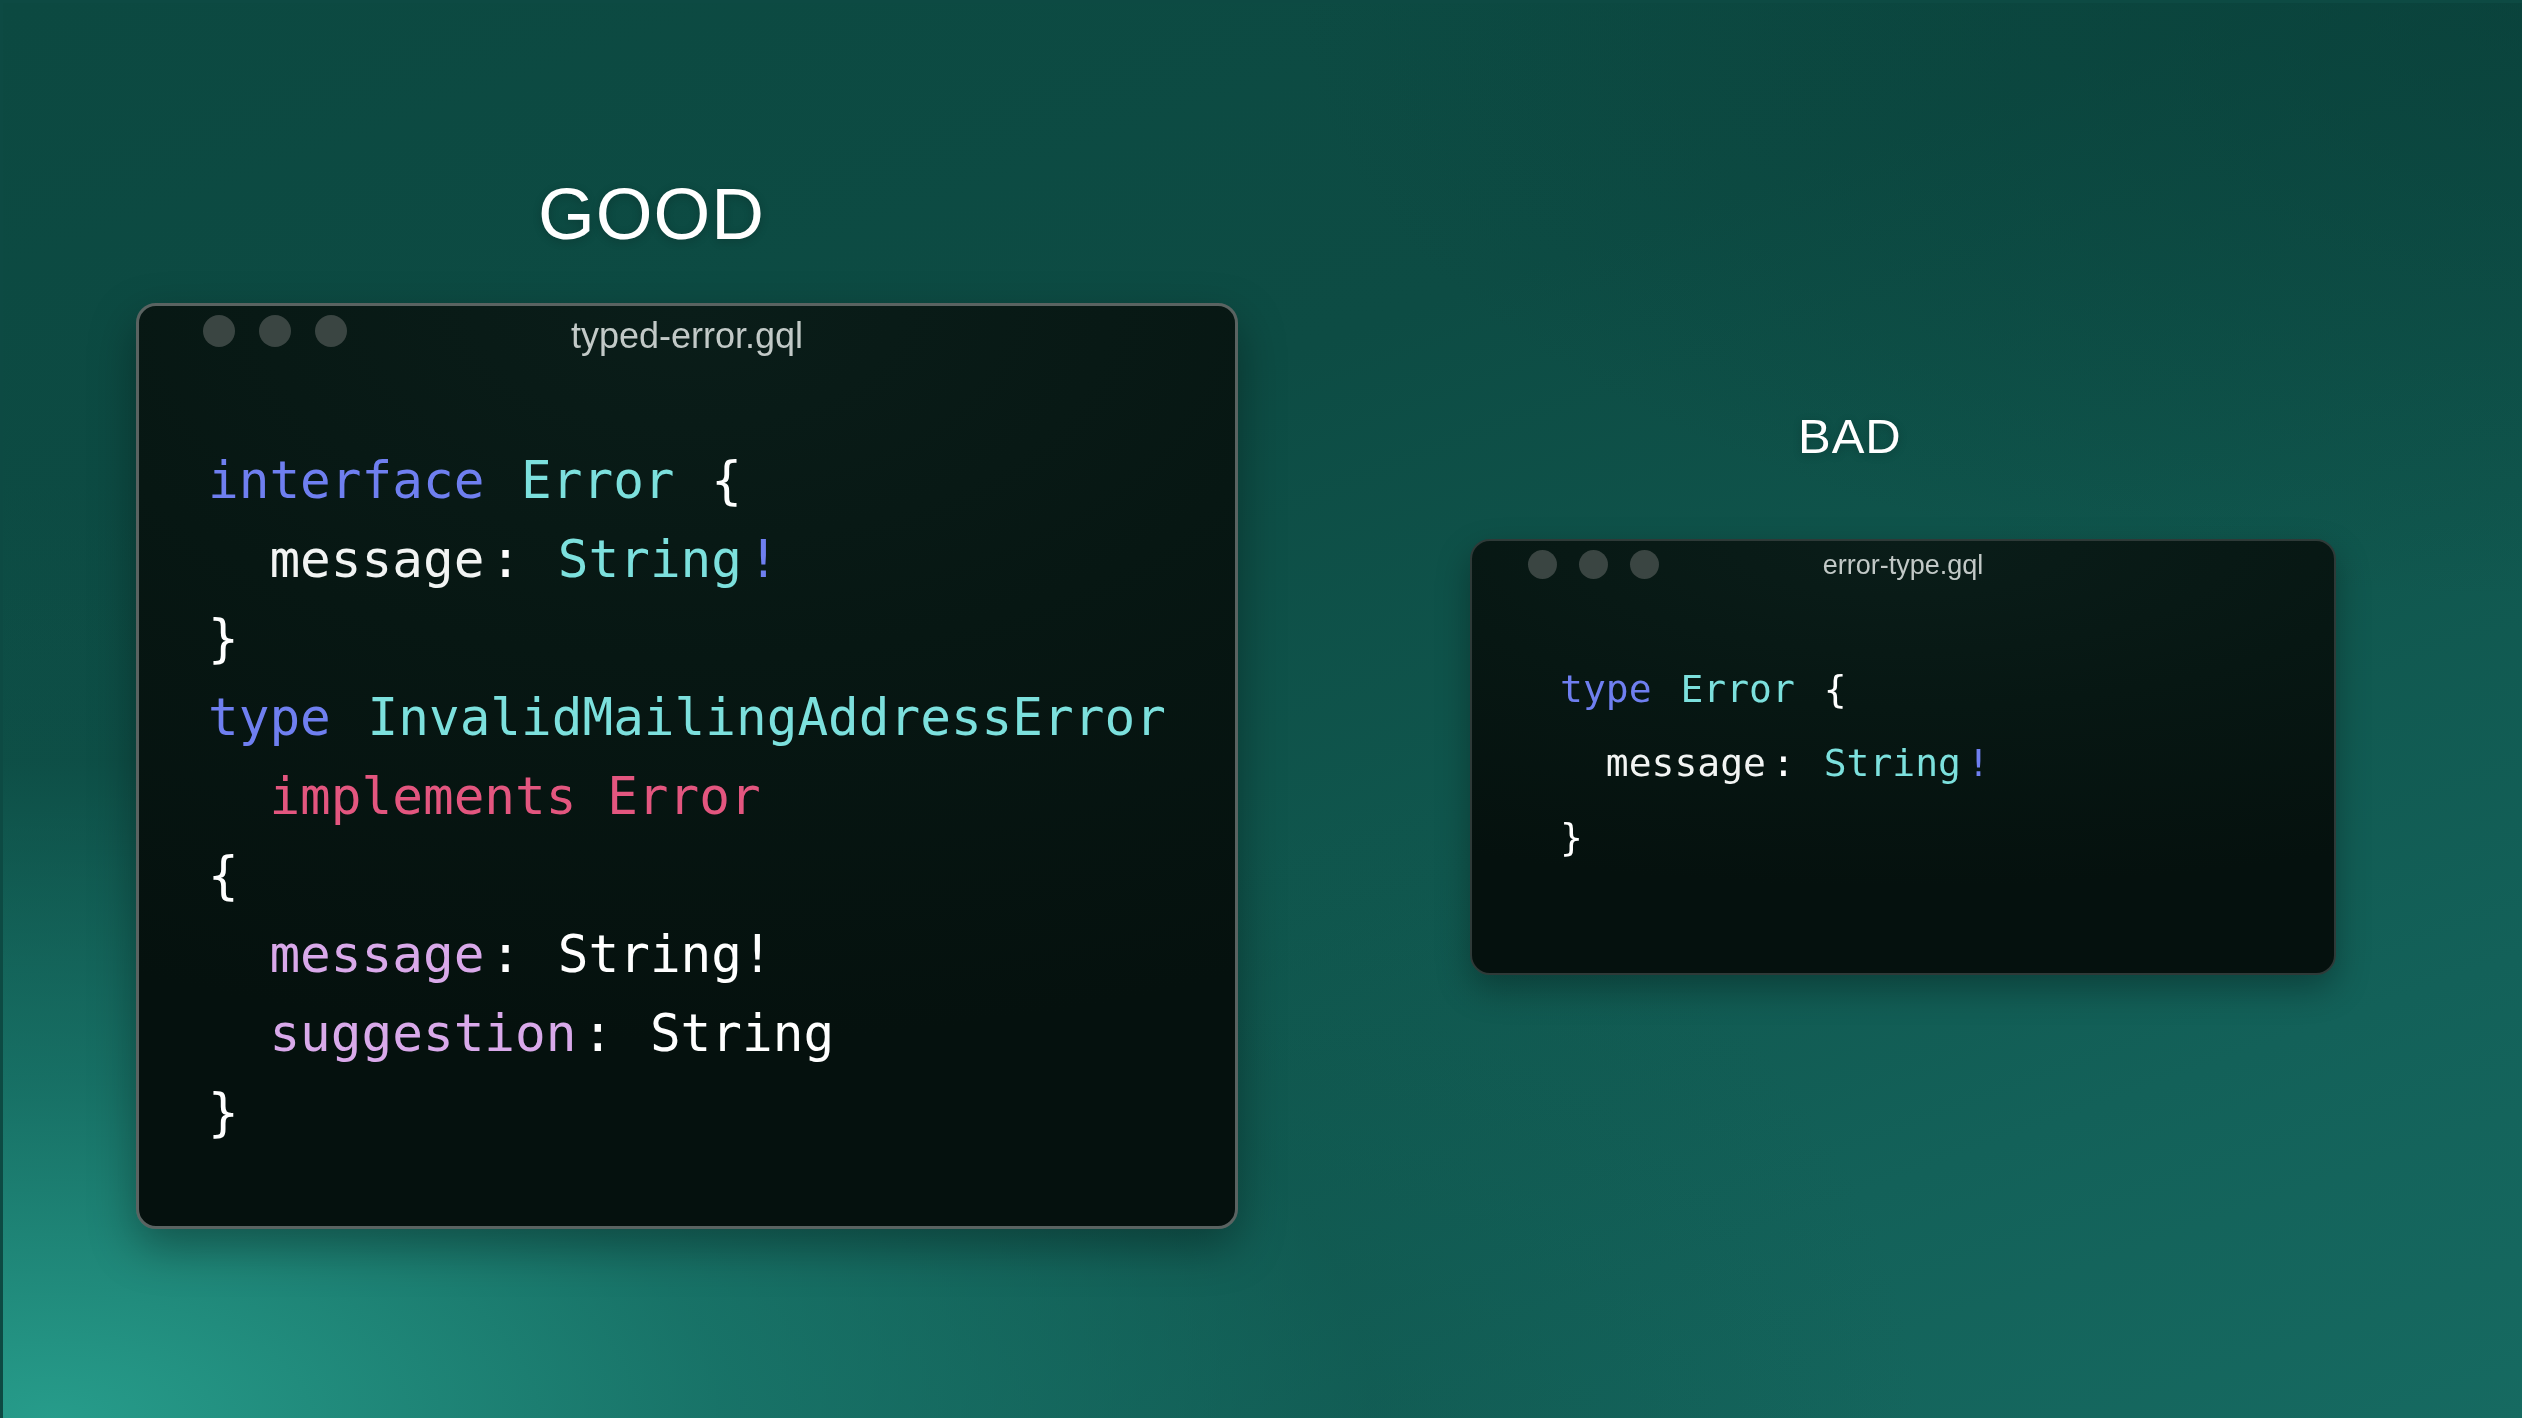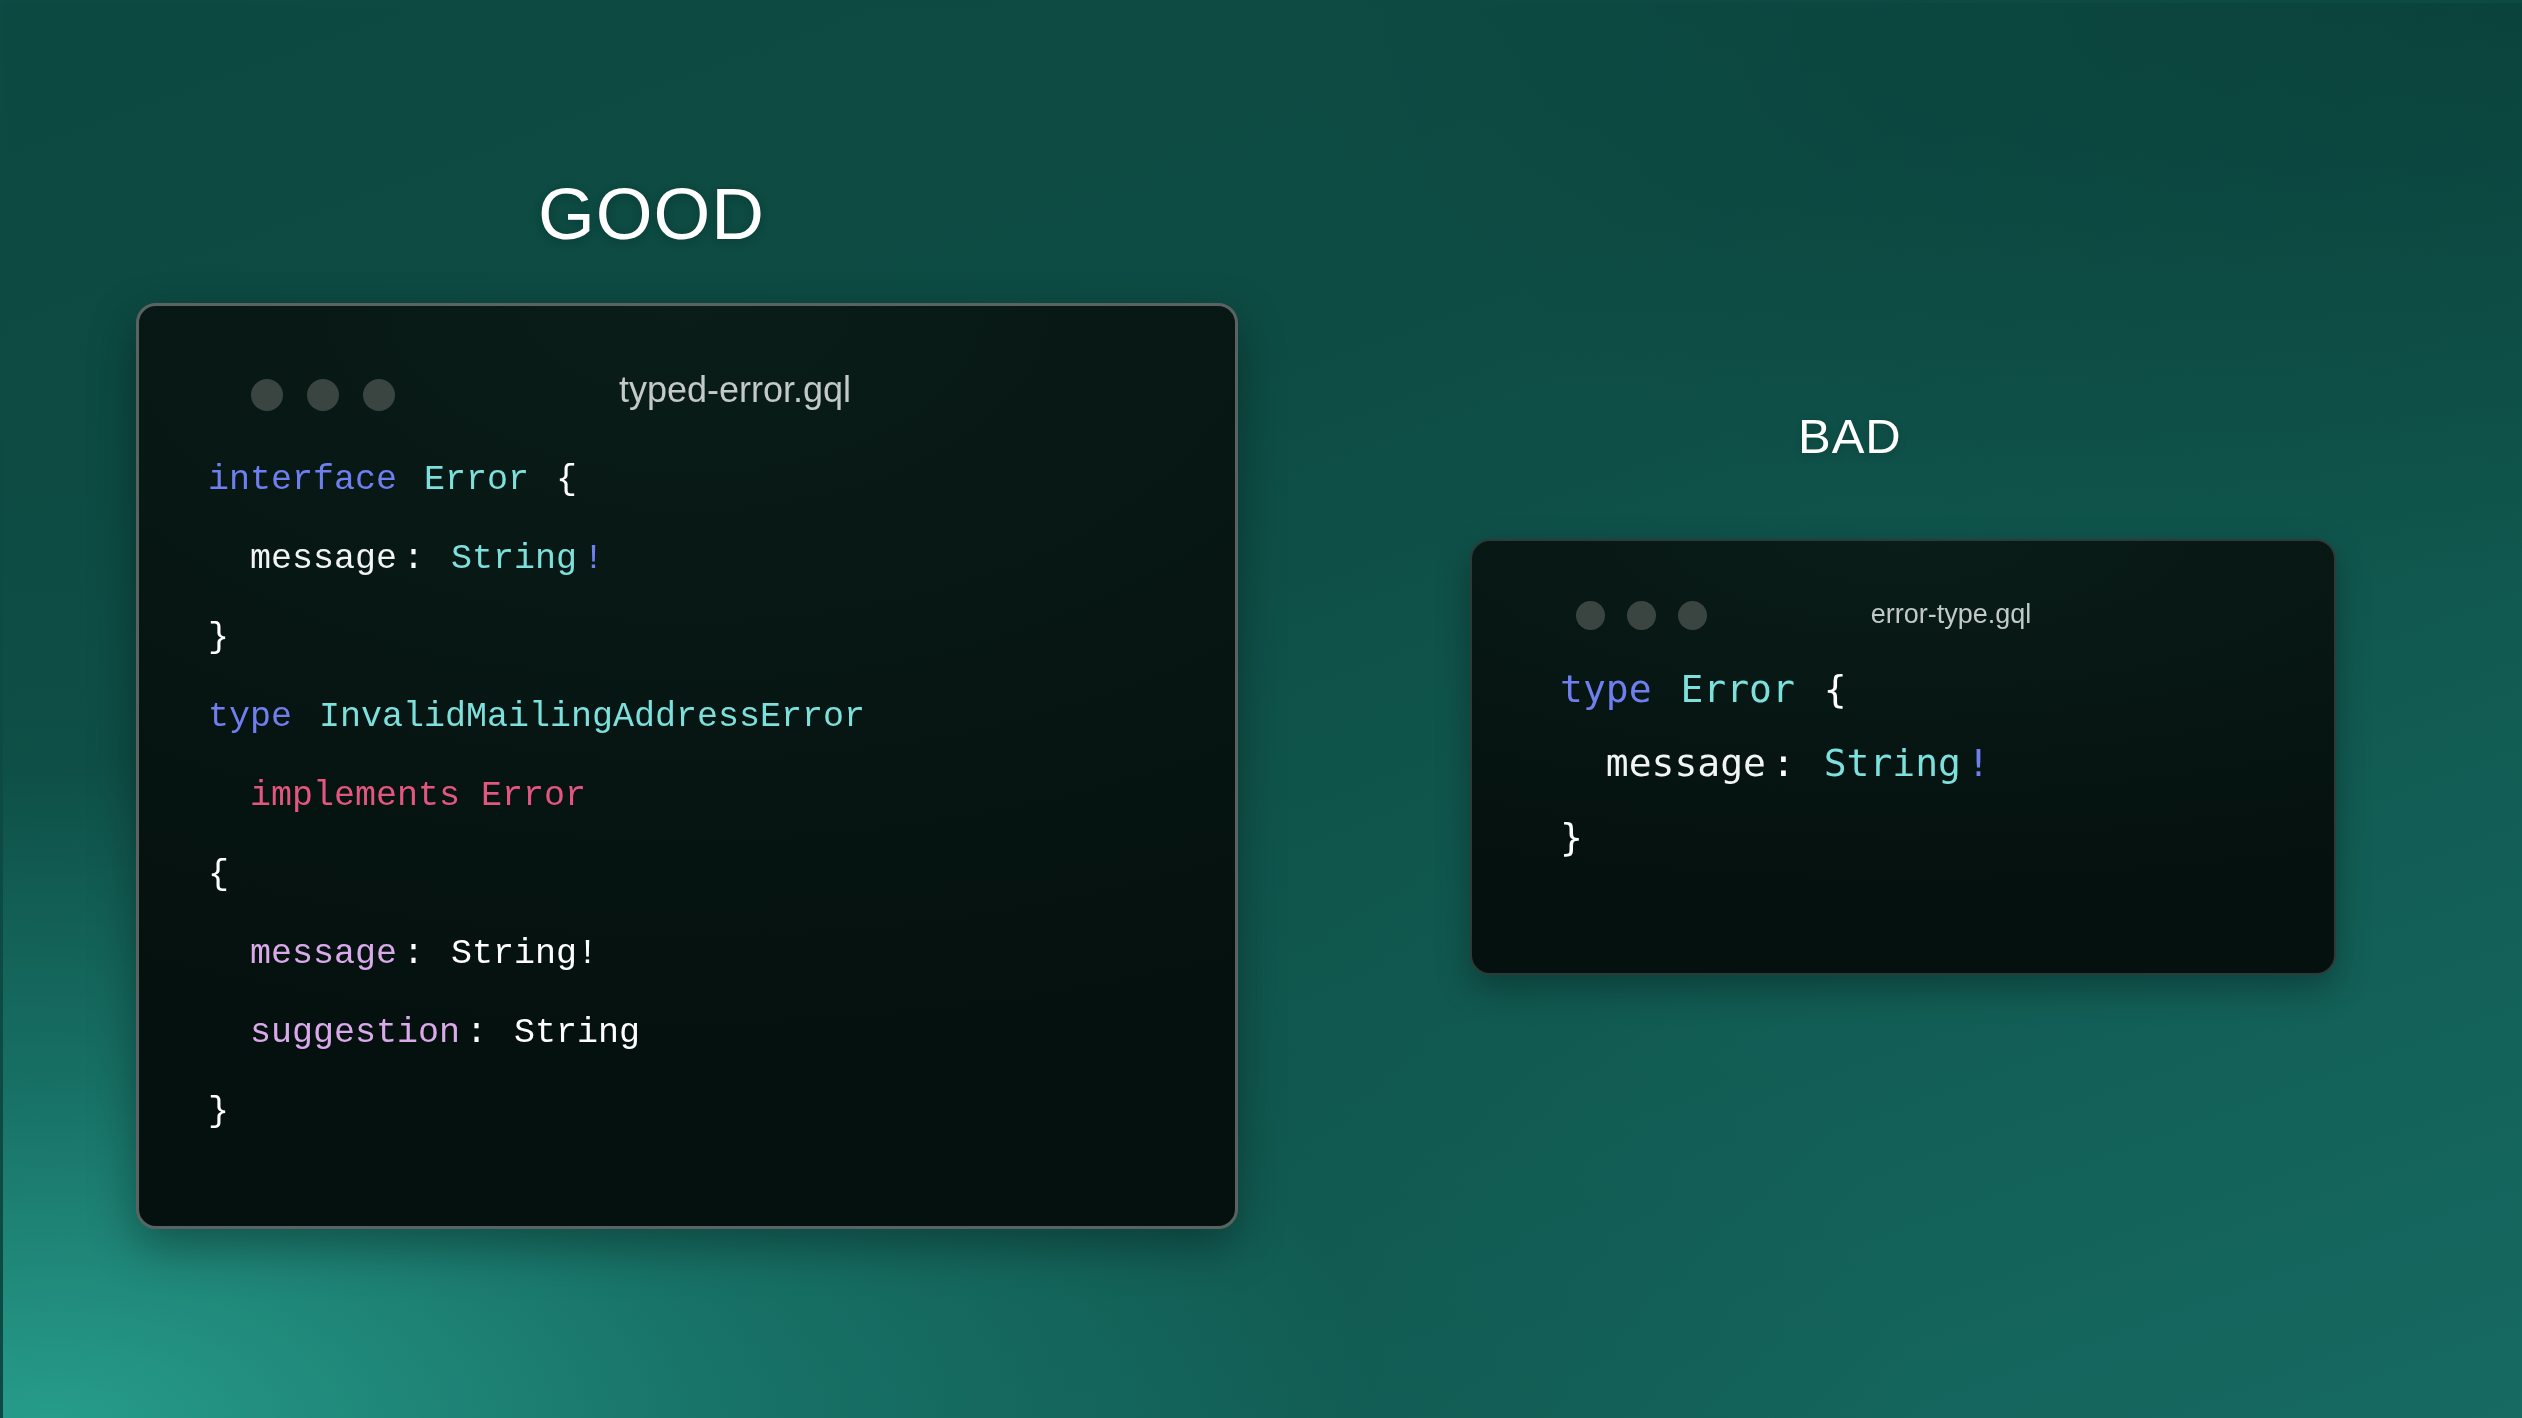--- a/index.html
+++ b/index.html
@@ -64,23 +64,22 @@
     left:1464px; top:533px;
     width:866px;  height:436px;
     border:2px solid #2e3a38;
     box-shadow:0 14px 34px rgba(0,0,0,0.30);
   }
 
   
   .titlebar {
     position:relative;
     display:flex;
-    align-items:flex-end;
+    align-items:flex-start;
     width:100%;
-    margin-left:48px;
   }
   #card-good .titlebar { height:108px; padding-left:58px; }
   #card-bad  .titlebar { height:92px;  padding-left:50px; }
 
   .dots { display:flex; align-items:center; }
   #card-good .dots { gap:24px; }
   #card-bad  .dots { gap:22px; }
 
   .dot { border-radius:50%; background:#3a4542; display:block; }
   #card-good .dot { width:32px; height:32px; }
@@ -97,21 +96,21 @@
   }
   #card-good .filename { font-size:36px; }
   #card-bad  .filename { font-size:27px; }
 
   
   .code {
     font-family:"DejaVu Sans Mono", monospace;
     white-space:pre;
     font-weight:400;
   }
-  #card-good .code { padding:24px 0 0 60px; font-size:35px; line-height:73px;font-family:Liberation Mono, monospace; }
+  #card-good .code { padding:24px 0 0 60px; font-size:51px; line-height:73px; }
   #card-bad  .code { padding:16px 0 0 52px; font-size:38px; line-height:68px;margin-left:27px; }
 
   .code .ln { display:block; }
 
   
   .t-kw    { color:#6f7ff0; }  
   .t-type  { color:#7ce0dd; }  
   .t-punct { color:#ffffff; }  
   .t-field { color:#f2f4f3; }  
   .t-field-accent { color:#d9a9ea; } 

